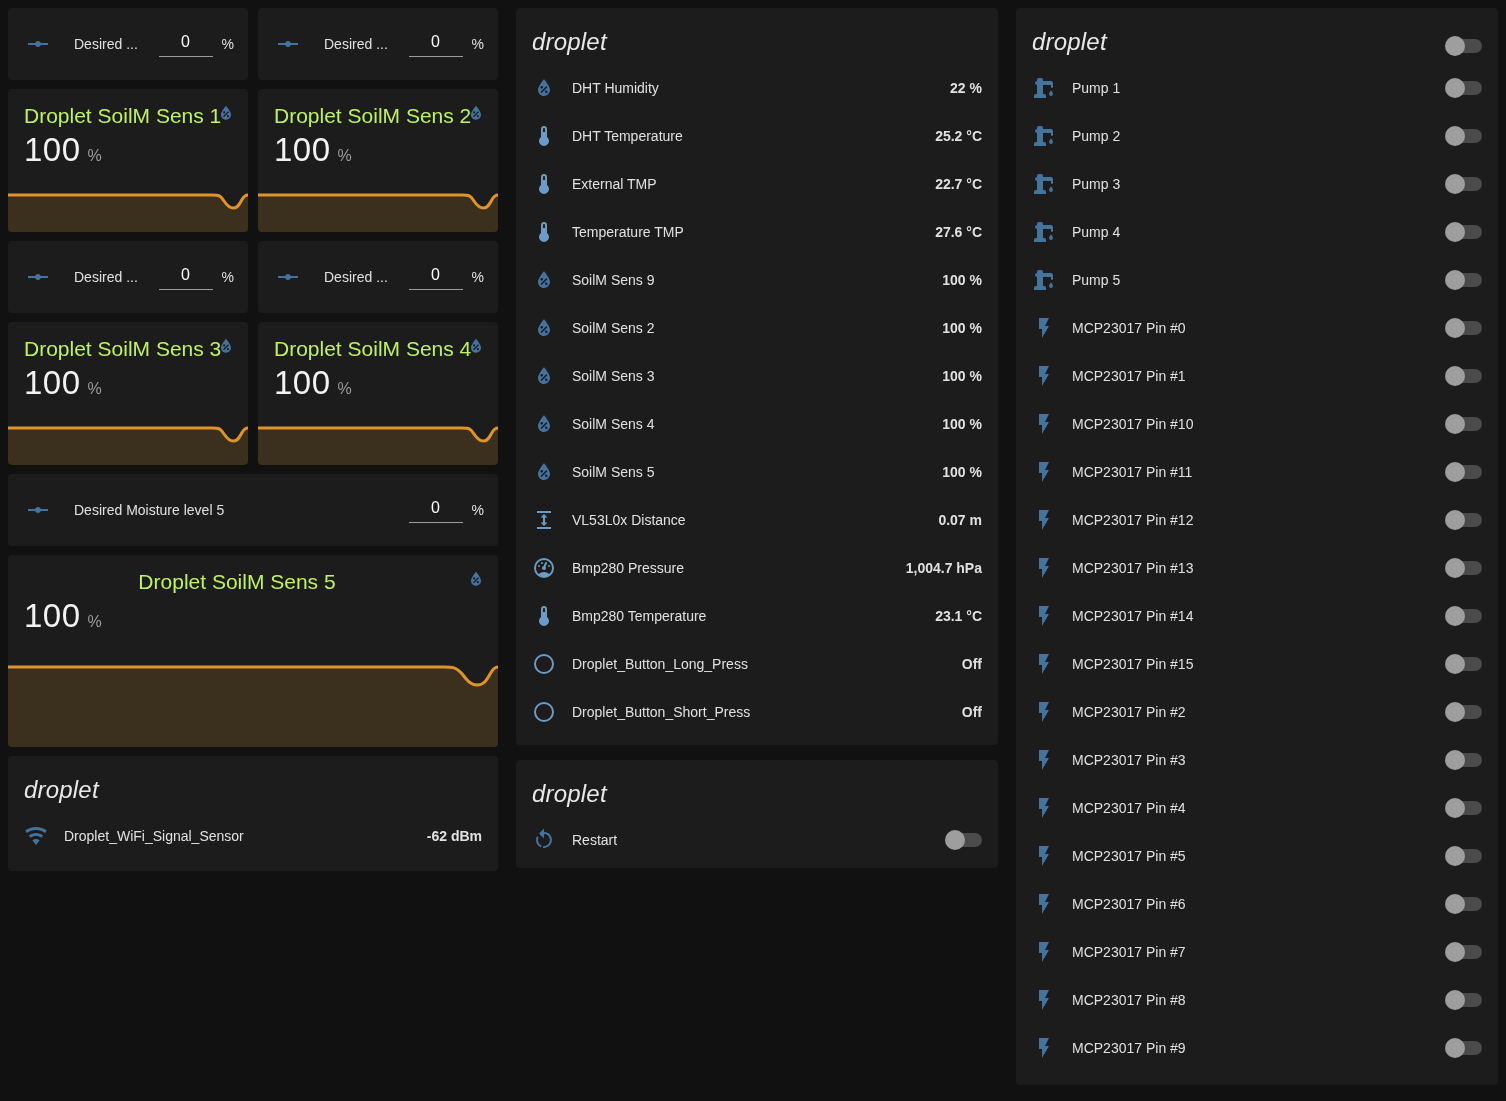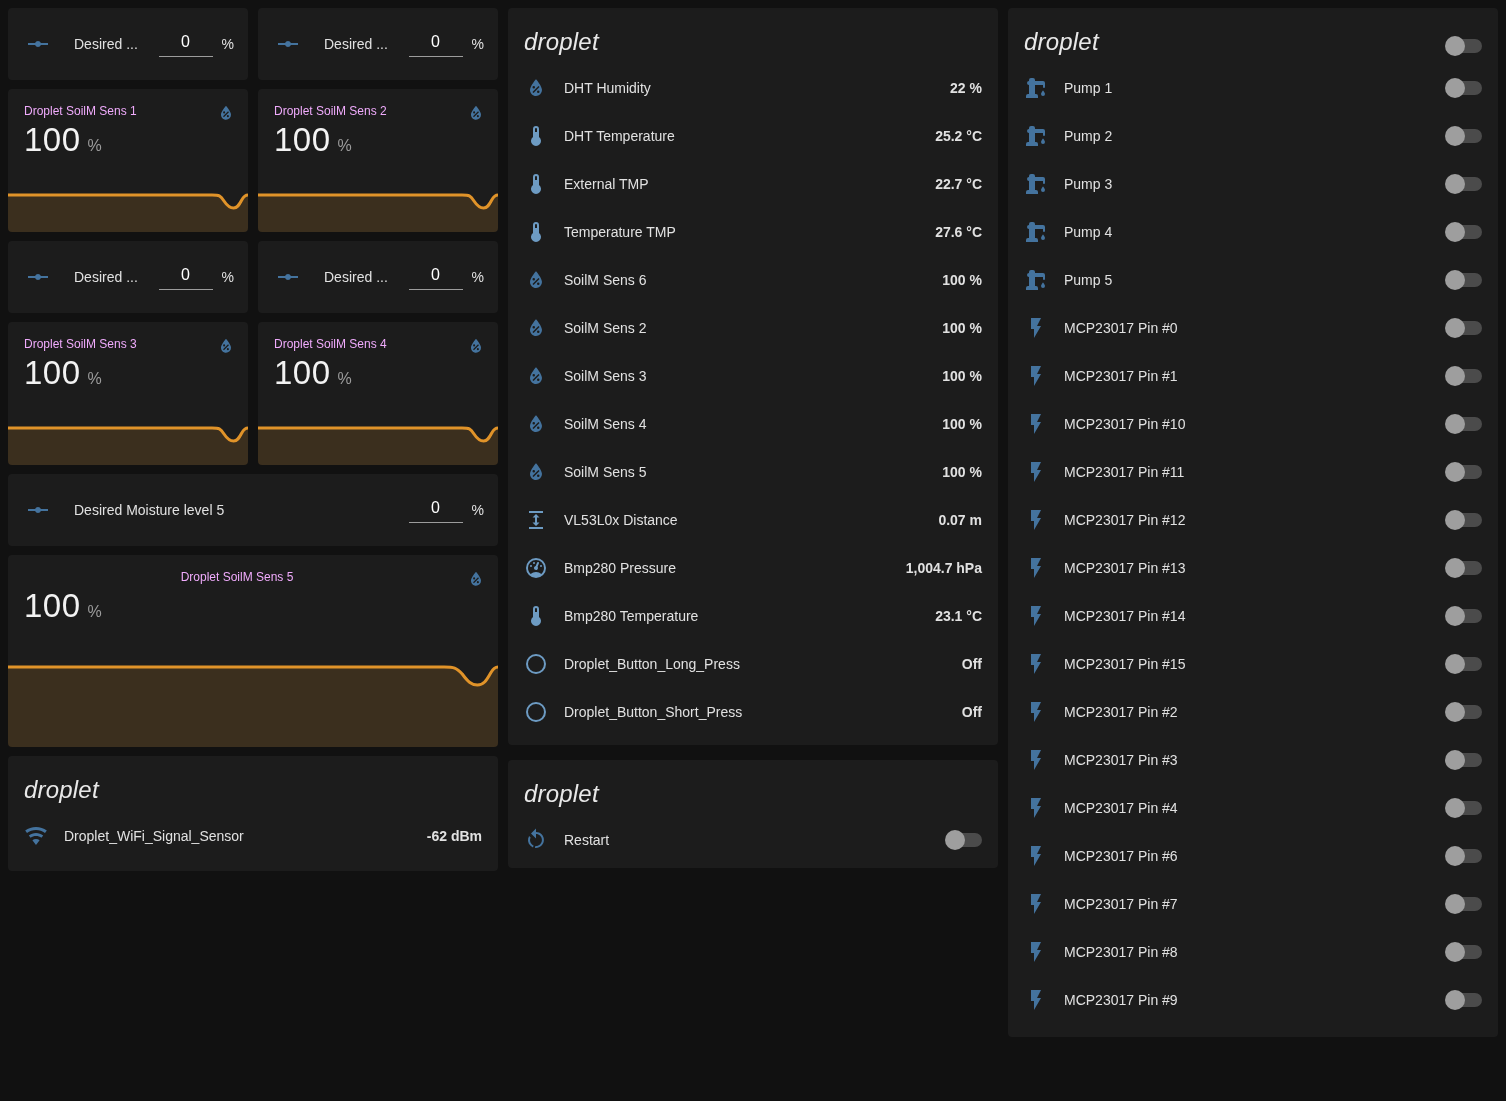--- a/index.html
+++ b/index.html
@@ -2,21 +2,21 @@
 <html><head>
 <meta charset="utf-8">
 <style>
   * { margin:0; padding:0; box-sizing:border-box; }
   html,body { background:#111111; }
   body {
     width:1506px; height:1101px; overflow:hidden;
     font-family:"Liberation Sans", sans-serif;
     color:#e1e1e1;
   }
-  .board { display:flex; gap:10px; padding:8px; align-items:flex-start; }
+  .board { display:flex; gap:18px; padding:8px; align-items:flex-start; }
   .col { display:flex; flex-direction:column; width:490px; }
   .col-left { gap:9px; }
   .col-mid  { gap:15px; }
   .card { background:#1c1c1c; border-radius:4px; position:relative; }
 
   
   .card-head { display:flex; align-items:flex-end; padding:20px 16px 8px 16px;font-style:italic; }
   .card-title { font-size:24px; font-weight:400; color:#e8e8e8; flex:1; letter-spacing:.2px; }
   .rows { padding-bottom:9px; }
   .row { display:flex; align-items:center; height:48px; padding:0 16px; cursor:pointer; }
@@ -36,21 +36,21 @@
   .num-box { width:54px; text-align:center; font-size:16px; color:#ffffff;
              border-bottom:1px solid #9c9c9c; padding:2px 2px 5px 2px; cursor:text; }
   .num-unit { font-size:14px; color:#e1e1e1; margin:0 2px 0 9px; }
   .w240 { width:240px; }
   .row2 { display:flex; gap:10px; }
 
   
   .sens-card { overflow:hidden; }
   .sens-sm { height:143px; }
   .sens-lg { height:192px;text-align:center; }
-  .sens-title { font-size:12px; color:#f0abfc; padding:15px 48px 0 16px; white-space:nowrap; overflow:hidden; }
+  .sens-title { font-size:21px; color:#bef264; padding:15px 48px 0 16px; white-space:nowrap; overflow:hidden; }
   .sens-value { padding:3px 16px 0 16px; display:flex; align-items:baseline; }
   .sens-value .big { font-size:33px; color:#f2f2f2; letter-spacing:.5px; }
   .sens-value .unit { font-size:16px; color:#9b9b9b; margin-left:7px; }
   .sens-icon { position:absolute; top:14px; right:12px; width:20px; height:20px; fill:#44739e; }
   .spark { position:absolute; left:0; right:0; bottom:0; width:100%; display:block; }
   .spark .fill { fill:rgba(224,147,41,0.16); stroke:none; }
   .spark .line { fill:none; stroke:#e09329; stroke-width:3; }
 
   .pb4 { padding-bottom:4px; }
   .pb11 { padding-bottom:11px; }
@@ -271,21 +271,21 @@
           <svg class="icon lite">
               <use href="#i-thermometer"></use>
             </svg>
           <span class="name">Temperature TMP</span>
           <span class="val">27.6 °C</span>
         </div>
         <div class="row">
           <svg class="icon">
               <use href="#i-water-percent"></use>
             </svg>
-          <span class="name">SoilM Sens 6</span>
+          <span class="name">SoilM Sens 9</span>
           <span class="val">100 %</span>
         </div>
         <div class="row">
           <svg class="icon">
               <use href="#i-water-percent"></use>
             </svg>
           <span class="name">SoilM Sens 2</span>
           <span class="val">100 %</span>
         </div>
         <div class="row">
@@ -535,20 +535,30 @@
           <span class="name">MCP23017 Pin #4</span>
           <div class="toggle">
               <div class="track"></div>
               <div class="knob"></div>
             </div>
         </div>
         <div class="row">
           <svg class="icon">
               <use href="#i-flash"></use>
             </svg>
+          <span class="name">MCP23017 Pin #5</span>
+          <div class="toggle">
+              <div class="track"></div>
+              <div class="knob"></div>
+            </div>
+        </div>
+        <div class="row">
+          <svg class="icon">
+              <use href="#i-flash"></use>
+            </svg>
           <span class="name">MCP23017 Pin #6</span>
           <div class="toggle">
               <div class="track"></div>
               <div class="knob"></div>
             </div>
         </div>
         <div class="row">
           <svg class="icon">
               <use href="#i-flash"></use>
             </svg>

